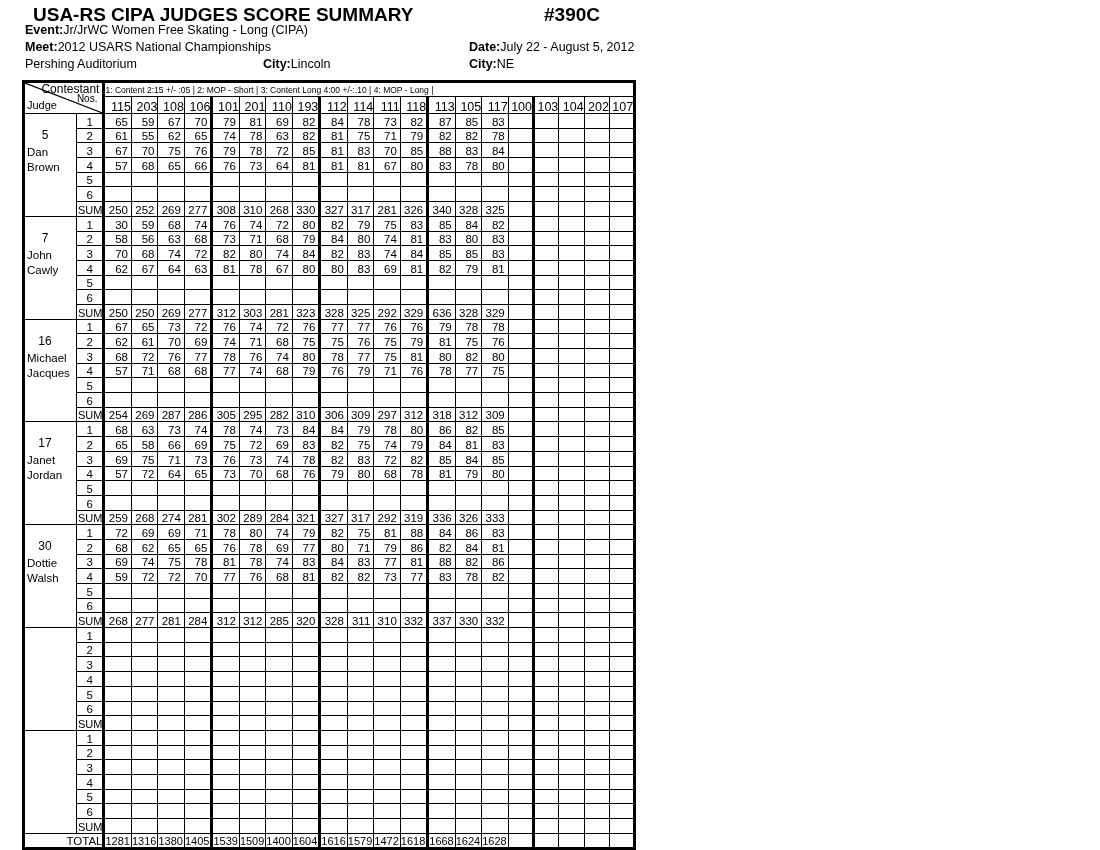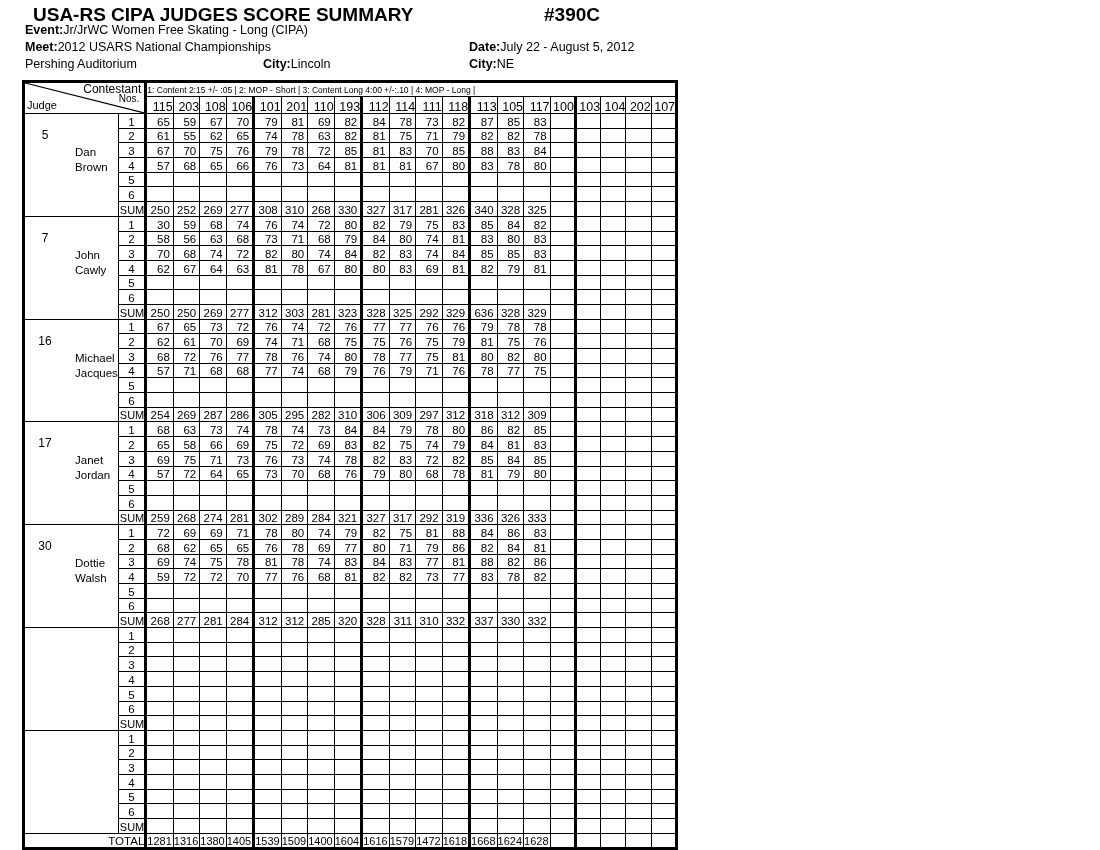--- a/index.html
+++ b/index.html
@@ -13,21 +13,21 @@
   td.thickR{border-right:3px solid #000 !important;}
   td.hdrcorner{position:relative;height:30px !important;text-align:left;padding:0 !important;border-right:3px solid #000 !important;}
   td.hdrcorner .diag{position:absolute;left:0;top:0;width:100%;height:100%;}
   td.hdrcorner .ct{position:absolute;right:3px;top:0;font-size:12px;}
   td.hdrcorner .nos{position:absolute;right:5px;top:10px;font-size:10px;}
   td.hdrcorner .jd{position:absolute;left:2px;bottom:2px;font-size:11px;}
   td.legend{text-align:left !important;font-size:8.5px !important;padding-left:3px;height:13px !important;border-bottom:1px solid #000;margin-top:8px;}
   td.cno{font-size:12.5px !important;text-align:left;padding-right:0 !important;height:16px !important;}
   td.judge{text-align:left !important;vertical-align:top !important;padding:0 !important;position:relative;}
   td.judge .jno{display:block;text-align:center;font-size:12px;margin-top:15px;width:40px;}
-  td.judge .jname{display:block;font-size:11.5px;line-height:15px;margin-top:4px;padding-left:2px;margin-left:48px;}
+  td.judge .jname{display:block;font-size:11.5px;line-height:15px;margin-top:4px;padding-left:2px;}
   td.rn{text-align:center !important;padding-right:0 !important;font-size:11.5px;border-right:3px solid #000 !important;}
   td.total{text-align:center;font-size:11.5px;padding-right:0 !important;border-right:3px solid #000 !important;}
   td.tot{font-size:11px !important;padding-right:1px !important;}
 </style>
 </head>
 <body>
 
 <div class="title">USA-RS CIPA JUDGES SCORE SUMMARY</div>
 <div class="formno">#390C</div>
 

